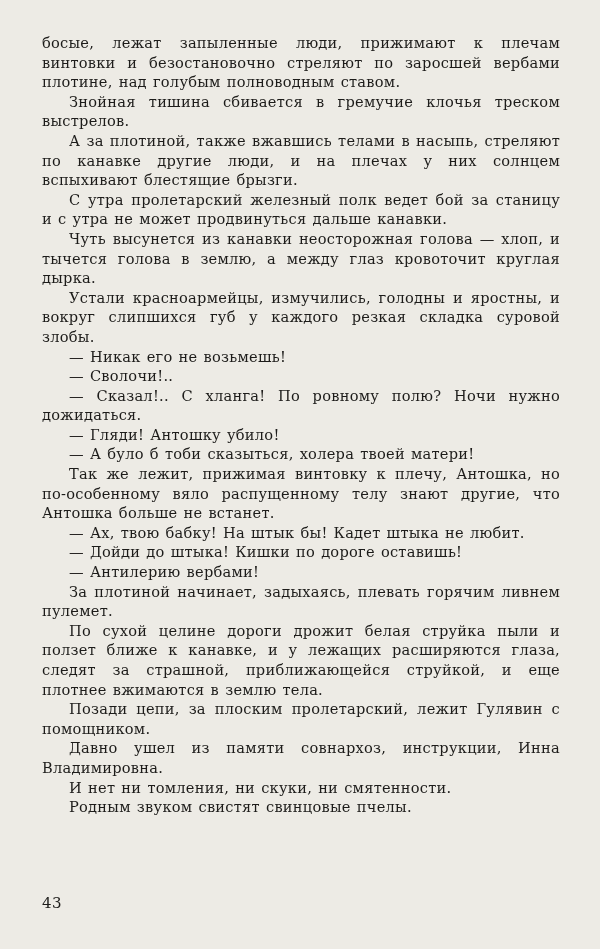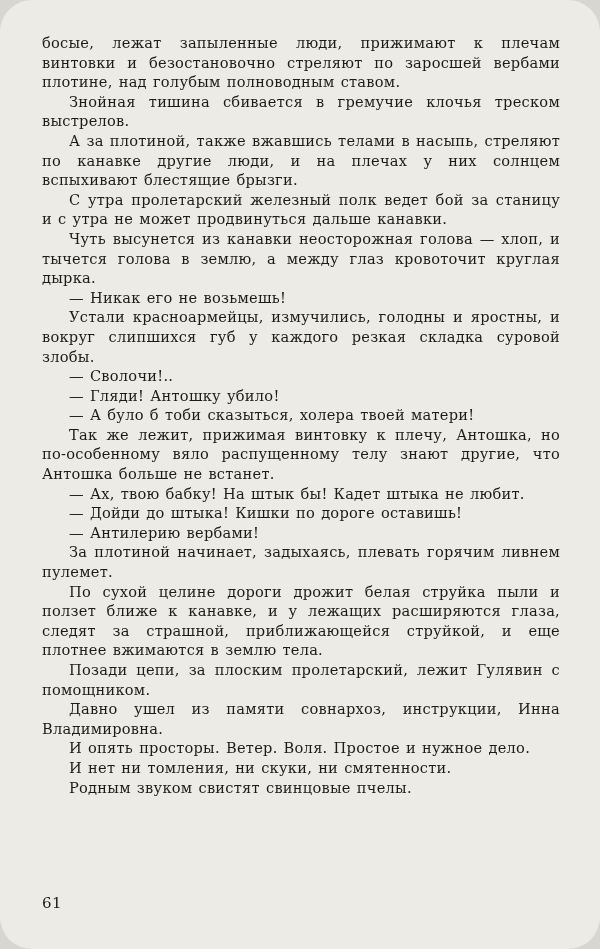--- a/index.html
+++ b/index.html
@@ -11,21 +11,20 @@
     position: relative;
     width: 600px;
     height: 949px;
     margin: 0 auto;
     background: #edebe5;
     box-sizing: border-box;
     padding: 33px 40px 0 42px;
     overflow: hidden;
     font-family: "DejaVu Serif", "Liberation Serif", serif;
     color: #1d1c1a;
-    border-radius: 32px;
   }
   .text-block {
     width: 518px;
   }
   .para {
     margin: 0;
     font-size: 14.6px;
     line-height: 19.6px;
     text-align: justify;
     text-indent: 27px;
@@ -47,31 +46,31 @@
 </head>
 <body>
 
 <div class="page">
   <main class="text-block">
     <p class="para continuation">босые, лежат запыленные люди, прижимают к плечам винтовки и безостановочно стреляют по заросшей вербами плотине, над голубым полноводным ставом.</p>
     <p class="para">Знойная тишина сбивается в гремучие клочья треском выстрелов.</p>
     <p class="para">А за плотиной, также вжавшись телами в насыпь, стреляют по канавке другие люди, и на плечах у них солнцем вспыхивают блестящие брызги.</p>
     <p class="para">С утра пролетарский железный полк ведет бой за станицу и с утра не может продвинуться дальше канавки.</p>
     <p class="para">Чуть высунется из канавки неосторожная голова — хлоп, и тычется голова в землю, а между глаз кровоточит круглая дырка.</p>
+    <p class="para">Устали красноармейцы, измучились, голодны и яростны, и вокруг слипшихся губ у каждого резкая складка суровой злобы.</p>
     <p class="para dialogue">— Никак его не возьмешь!</p>
-    <p class="para">Устали красноармейцы, измучились, голодны и яростны, и вокруг слипшихся губ у каждого резкая складка суровой злобы.</p>
     <p class="para dialogue">— Сволочи!..</p>
+    <p class="para dialogue">— Сказал!.. С хланга! По ровному полю? Ночи нужно дожидаться.</p>
     <p class="para dialogue">— Гляди! Антошку убило!</p>
     <p class="para dialogue">— А було б тоби сказыться, холера твоей матери!</p>
     <p class="para">Так же лежит, прижимая винтовку к плечу, Антошка, но по-особенному вяло распущенному телу знают другие, что Антошка больше не встанет.</p>
     <p class="para dialogue">— Ах, твою бабку! На штык бы! Кадет штыка не любит.</p>
     <p class="para dialogue">— Дойди до штыка! Кишки по дороге оставишь!</p>
     <p class="para dialogue">— Антилерию вербами!</p>
     <p class="para">За плотиной начинает, задыхаясь, плевать горячим ливнем пулемет.</p>
     <p class="para">По сухой целине дороги дрожит белая струйка пыли и ползет ближе к канавке, и у лежащих расширяются глаза, следят за страшной, приближающейся струйкой, и еще плотнее вжимаются в землю тела.</p>
     <p class="para">Позади цепи, за плоским пролетарский, лежит Гулявин с помощником.</p>
     <p class="para">Давно ушел из памяти совнархоз, инструкции, Инна Владимировна.</p>
-    <p class="para">И опять просторы. Ветер. Воля. Простое и нужное дело.</p>
     <p class="para">И нет ни томления, ни скуки, ни смятенности.</p>
     <p class="para">Родным звуком свистят свинцовые пчелы.</p>
   </main>
-  <span class="page-number">61</span>
+  <span class="page-number">43</span>
 </div>
 
 </body></html>

